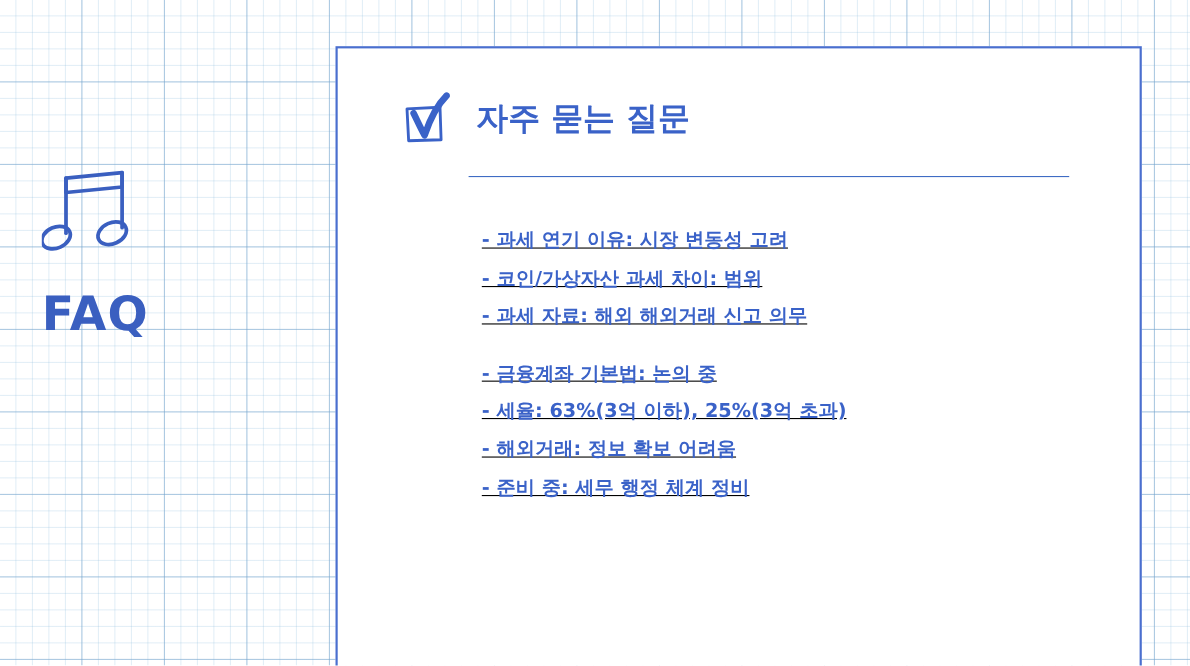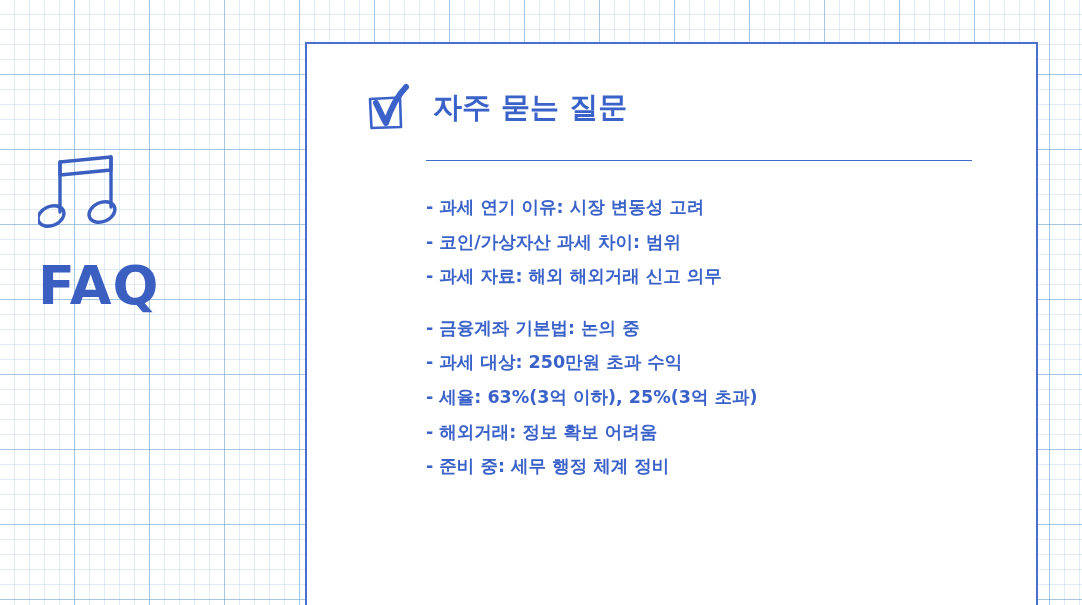--- a/index.html
+++ b/index.html
@@ -40,21 +40,21 @@
     top: 148px;
     width: 200px;
   }
   #music-note-icon {
     display: block;
     width: 84px;
     height: 90px;
   }
   #faq-wordmark {
     margin-top: 22px;
-    font-size: 54px;
+    font-size: 43px;
     line-height: 52px;
     font-weight: bold;
     letter-spacing: 1px;
     color: #3a5fc0;
     font-family: "DejaVu Sans", sans-serif;
   }
 
   
   #faq-card {
     position: absolute;
@@ -99,22 +99,23 @@
   }
 
   #faq-list {
     position: absolute;
     left: 119px;
     top: 146px;
     width: 580px;
   }
   .faq-group {
     list-style: none;
-    margin: 0;
+    margin: 12px;
     padding: 0;
+    text-decoration: underline;
   }
   .faq-group + .faq-group {
     margin-top: 17px;
   }
   .faq-item {
     font-size: 17.5px;
     font-weight: bold;
     color: #3a62c8;
     line-height: 34.6px;
     white-space: nowrap;
@@ -165,21 +166,20 @@
     <div id="faq-list">
 
       <ul class="faq-group">
         <li class="faq-item">- 과세 연기 이유: 시장 변동성 고려</li>
         <li class="faq-item">- 코인/가상자산 과세 차이: 범위</li>
         <li class="faq-item">- 과세 자료: 해외 해외거래 신고 의무</li>
       </ul>
 
       <ul class="faq-group">
         <li class="faq-item">- 금융계좌 기본법: 논의 중</li>
-        <li class="faq-item">- 과세 대상: 250만원 초과 수익</li>
         <li class="faq-item">- 세율: 63%(3억 이하), 25%(3억 초과)</li>
         <li class="faq-item">- 해외거래: 정보 확보 어려움</li>
         <li class="faq-item">- 준비 중: 세무 행정 체계 정비</li>
       </ul>
 
     </div>
   </div>
 </div>
 
 </body></html>

